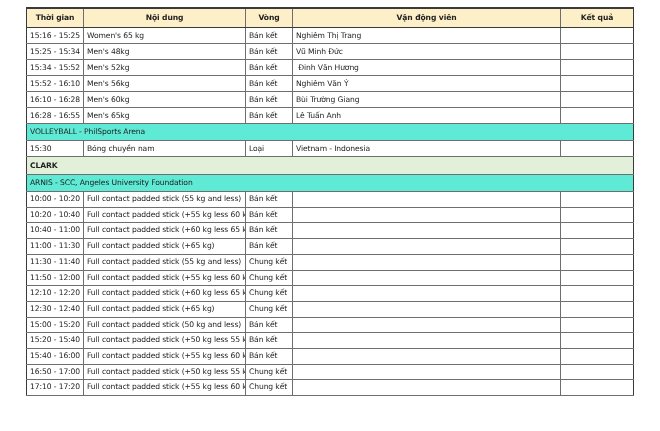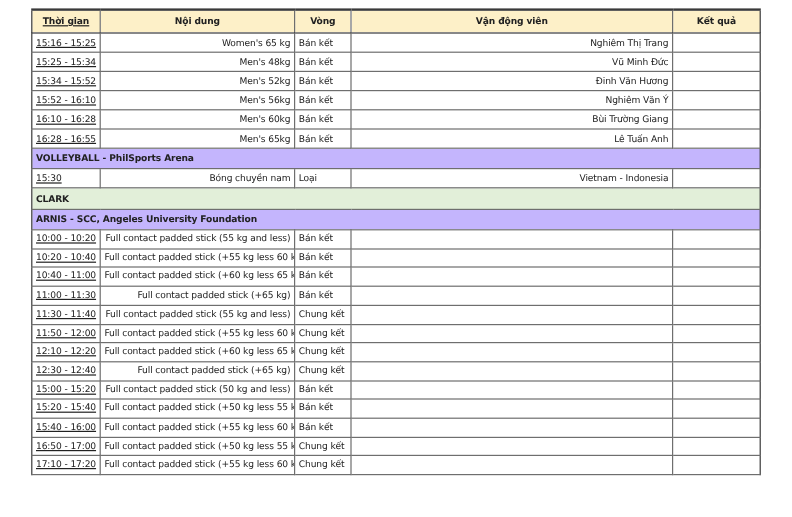--- a/index.html
+++ b/index.html
@@ -45,37 +45,37 @@
     border-bottom: 1.5px solid #3a3a3a;
   }
   col.c-time   { width: 57px; }
   col.c-event  { width: 162px; }
   col.c-round  { width: 47px; }
   col.c-athl   { width: 268px; }
   col.c-result { width: 73px; }
 
   td.time  { }
   td.round { }
-  td.event, td.athl { text-align: right; }
+  td.event, td.athl { text-align: left; }
 
   tr.section-header td {
-    font-weight: bold;
+    font-weight: normal;
     height: 16px;
     line-height: 16px;
-    background: #c4b5fd;
+    background: #5eead4;
   }
   tr.section-region td {
     font-weight: bold;
     background: #e2efd9;
     height: 17px;
     line-height: 17px;
     margin-left: 12px;
   }
   
-  td.time, th.h-time { border-right: 1.5px solid #3a3a3a; text-decoration: underline; }
+  td.time, th.h-time { border-right: 1.5px solid #3a3a3a; }
   td.round, th.h-round { border-right: 1.5px solid #3a3a3a; border-left: 1.5px solid #3a3a3a; margin-left: 36px; }
   td.athl, th.h-athl { border-right: 1px solid #3a3a3a; }
   table.schedule tr td:first-child,
   table.schedule tr th:first-child { border-left: 1.5px solid #3a3a3a; }
   table.schedule tr td:last-child,
   table.schedule tr th:last-child { border-right: 1.5px solid #3a3a3a; }
 
   tbody.arnis tr.data-row td { height: 14.7px; line-height: 14.7px; }
 </style>
 </head>

